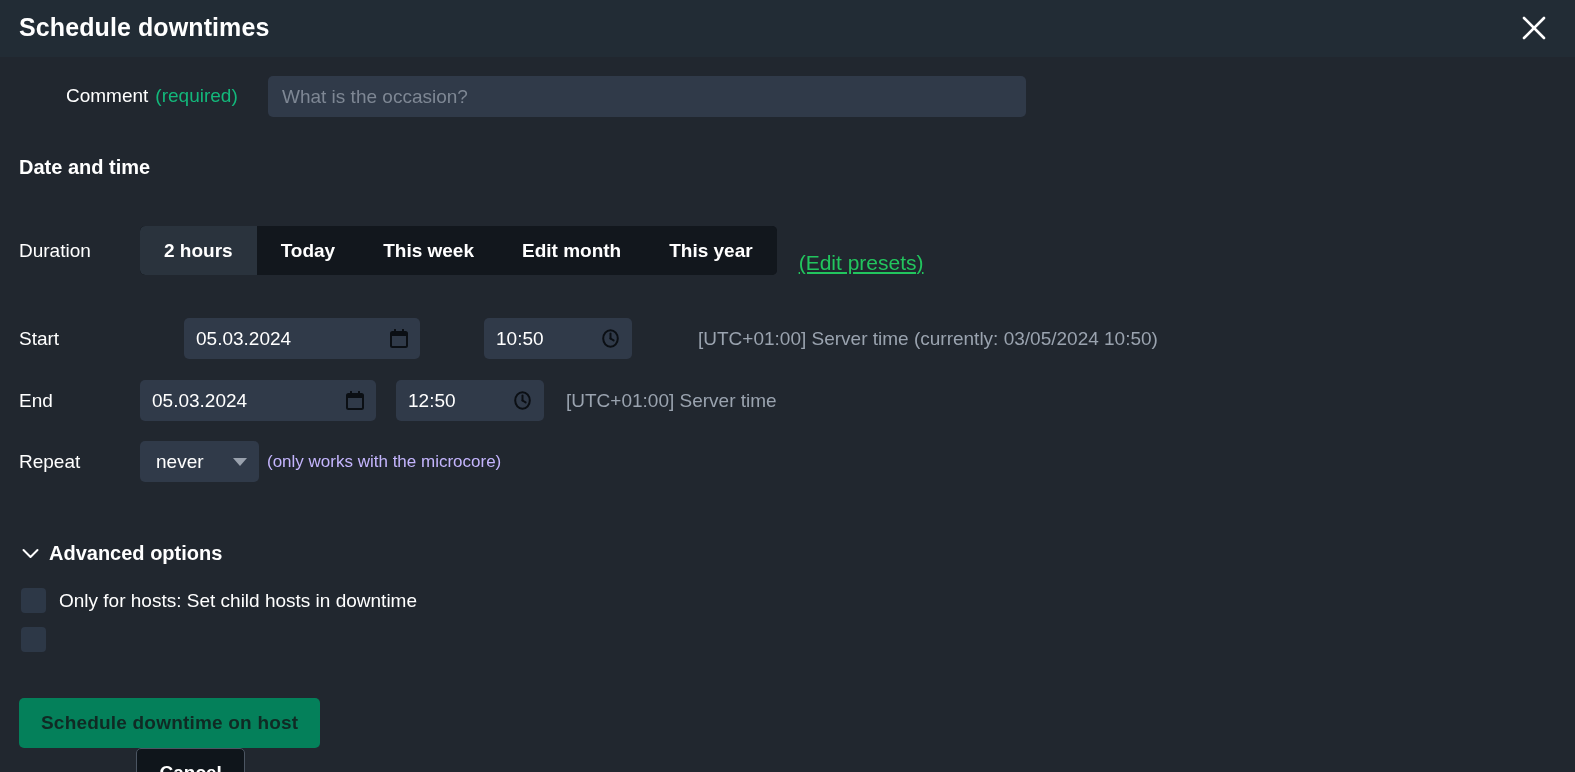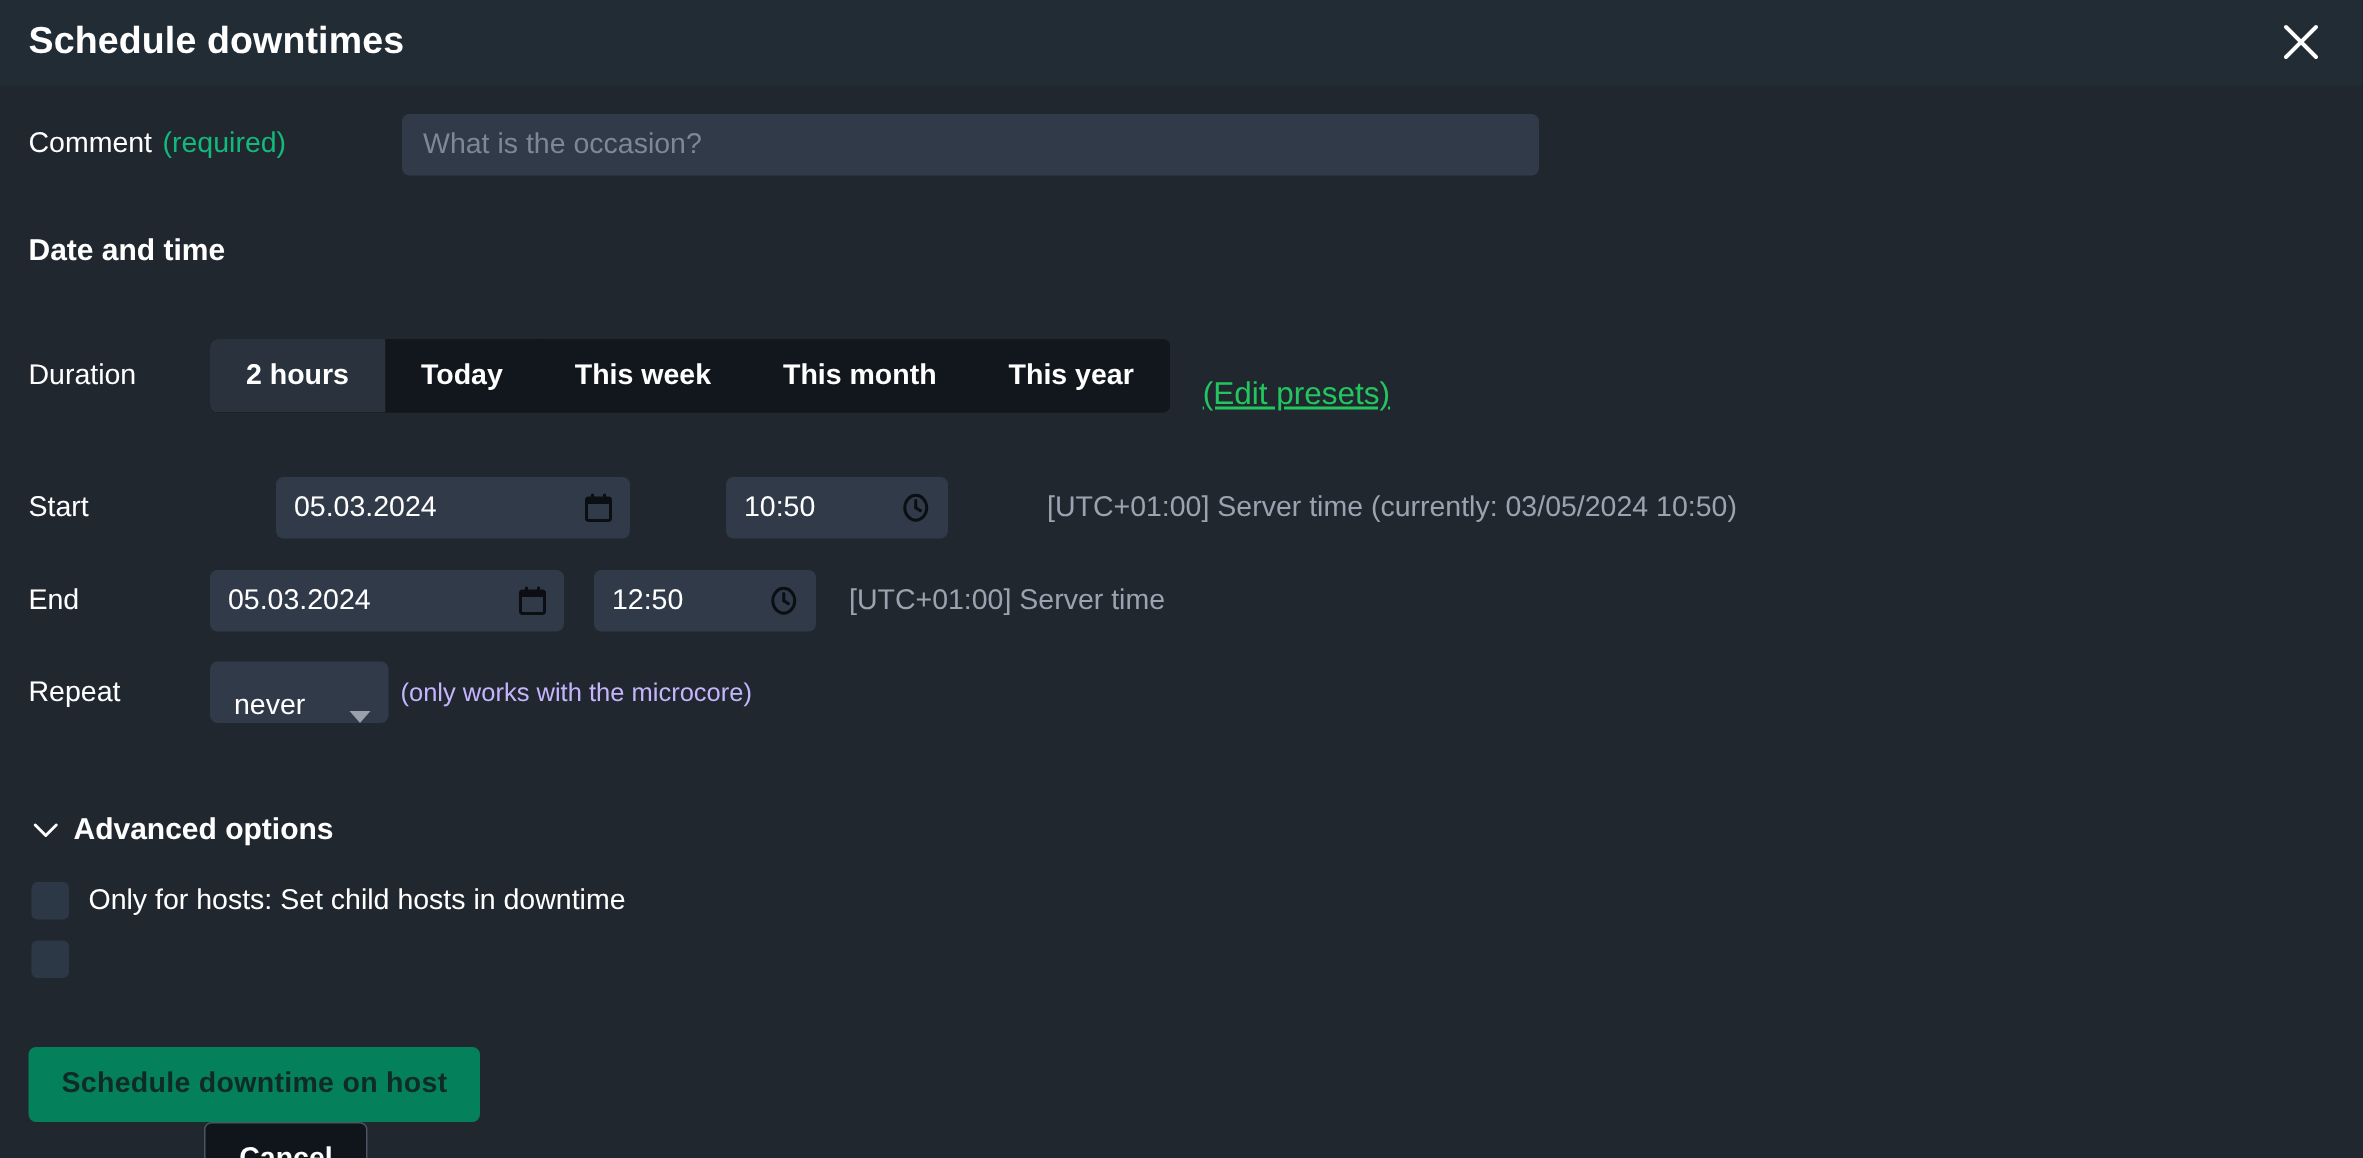--- a/index.html
+++ b/index.html
@@ -64,20 +64,21 @@
     top: 76px;
     left: 19px;
     display: flex;
     align-items: center;
     height: 40px;
   }
   .comment-label {
     font-size: 19px;
     color: #ffffff;
     white-space: nowrap;
+    margin-left: 47px;
   }
   .comment-required {
     color: #13b87b;
     margin-left: 7px;
   }
   .comment-input {
     position: absolute;
     left: 268px;
     top: 76px;
     width: 758px;
@@ -199,21 +200,21 @@
     top: 441px;
     display: flex;
     align-items: center;
   }
   .select-box {
     background: #303a49;
     border-radius: 5px;
     height: 41px;
     width: 119px;
     display: flex;
-    align-items: flex-end;
+    align-items: center;
     justify-content: space-between;
     padding: 0 12px 0 16px;
     cursor: pointer;
   }
   .select-value {
     font-size: 19px;
     color: #ffffff;
   }
   .caret {
     width: 0; height: 0;
@@ -331,21 +332,21 @@
   <input class="comment-input" type="text" placeholder="What is the occasion?" style="">
 
   <div class="section-heading">Date and time</div>
 
   <div class="duration-row">
     <span class="row-label">Duration</span>
     <div class="preset-group">
       <button class="preset-btn selected">2 hours</button>
       <button class="preset-btn">Today</button>
       <button class="preset-btn">This week</button>
-      <button class="preset-btn">This month</button>
+      <button class="preset-btn">Edit month</button>
       <button class="preset-btn">This year</button>
     </div>
     <span class="edit-presets">(Edit presets)</span>
   </div>
 
   <div class="dt-row start">
     <span class="row-label">Start</span>
     <div class="field-box date-box">
       <input class="field-value" type="text" value="05.03.2024" style="">
       <span class="field-icon">

